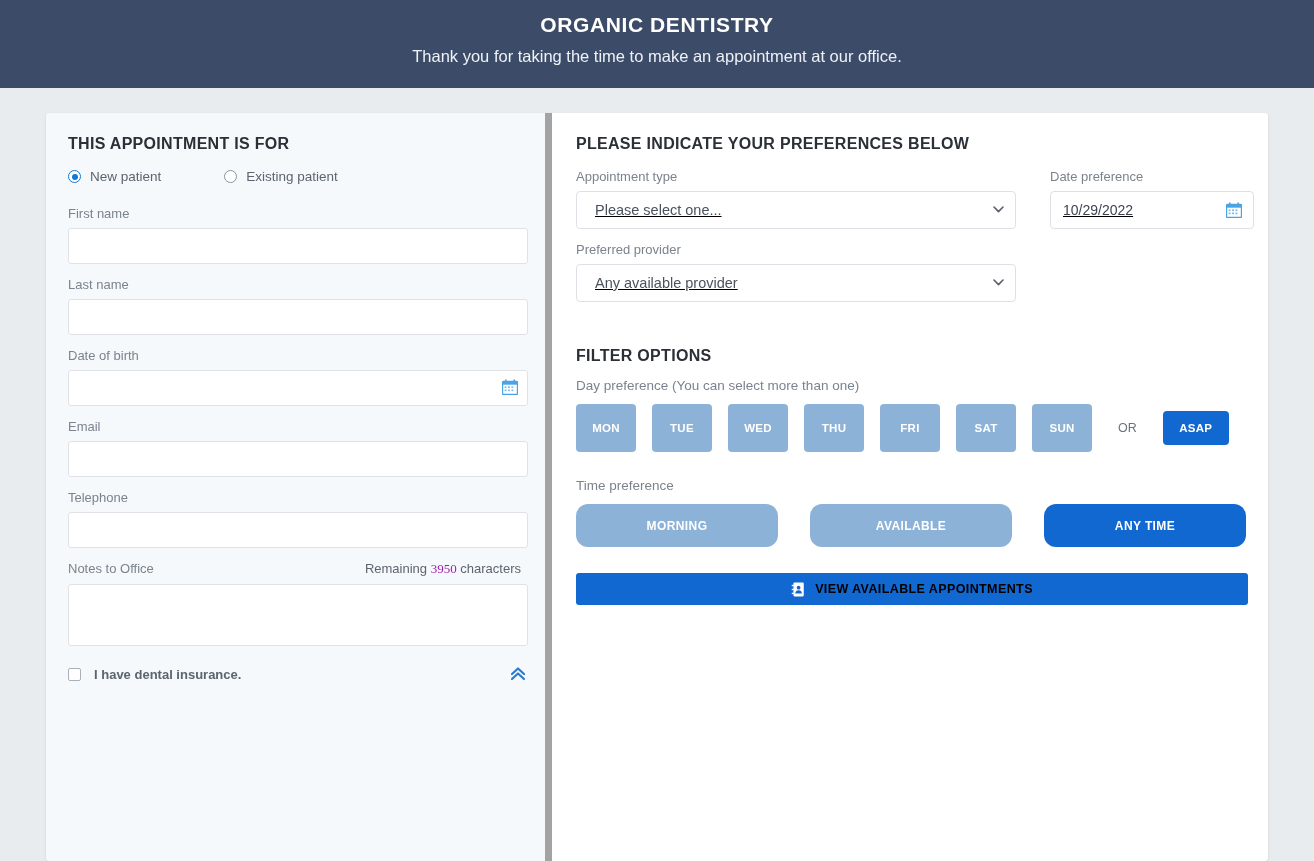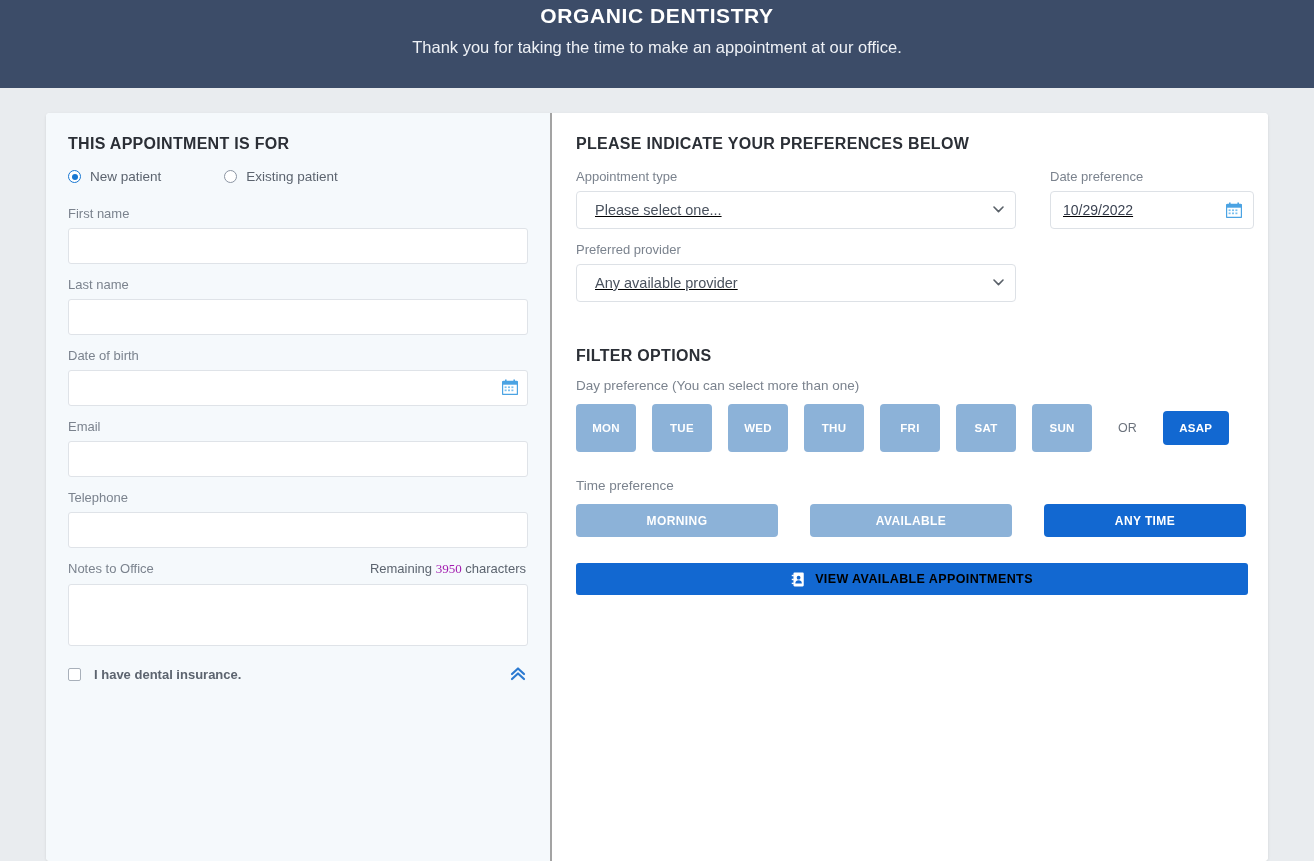--- a/index.html
+++ b/index.html
@@ -11,21 +11,21 @@
     overflow: hidden;
   }
 
   
   .header {
     width: 1314px;
     height: 88px;
     background: #3c4c68;
     color: #ffffff;
     text-align: center;
-    padding-top: 1px;
+    padding-top: 10px;
   }
   .header-title {
     font-size: 21px;
     font-weight: bold;
     letter-spacing: 0.6px;
     line-height: 30px;
     color: #ffffff;
   }
   .header-sub {
     font-size: 16.5px;
@@ -46,21 +46,21 @@
     border-radius: 4px;
     box-shadow: 0 1px 3px rgba(0,0,0,.10);
     display: flex;
     overflow: hidden;
   }
 
   
   .left-panel {
     width: 506px;
     background: #f5f9fc;
-    border-right: 2px solid #a3a3a3;
+    border-right: 7px solid #a3a3a3;
     padding: 22px 24px 10px 22px;
   }
   .section-title {
     font-size: 16px;
     font-weight: bold;
     color: #2b2f36;
     letter-spacing: .3px;
     margin: 0 0 16px 0;
   }
   .radio-row { display: flex; align-items: center; margin-bottom: 22px; }
@@ -173,23 +173,23 @@
     background: #1268d1; color: #fff;
     border: none; border-radius: 4px;
     font-size: 11.5px; font-weight: bold; letter-spacing: .3px;
     font-family: "Liberation Sans", sans-serif;
     cursor: pointer;
   }
 
   .time-label { font-size: 13.5px; color: #7b838e; margin: 26px 0 11px 0; }
   .time-row { display: flex; }
   .time-btn {
-    width: 202px; height: 33px;
+    width: 202px; height: 43px;
     background: #8cb2d8; color: #fff;
-    border: none; border-radius: 4px;
+    border: none; border-radius: 12px;
     font-size: 12px; font-weight: bold; letter-spacing: .4px;
     margin-right: 32px;
     font-family: "Liberation Sans", sans-serif;
     cursor: pointer;
     text-align: center;
   }
   .time-btn.active { background: #1268d1; margin-right: 0; }
 
   .view-btn {
     margin-top: 26px;

